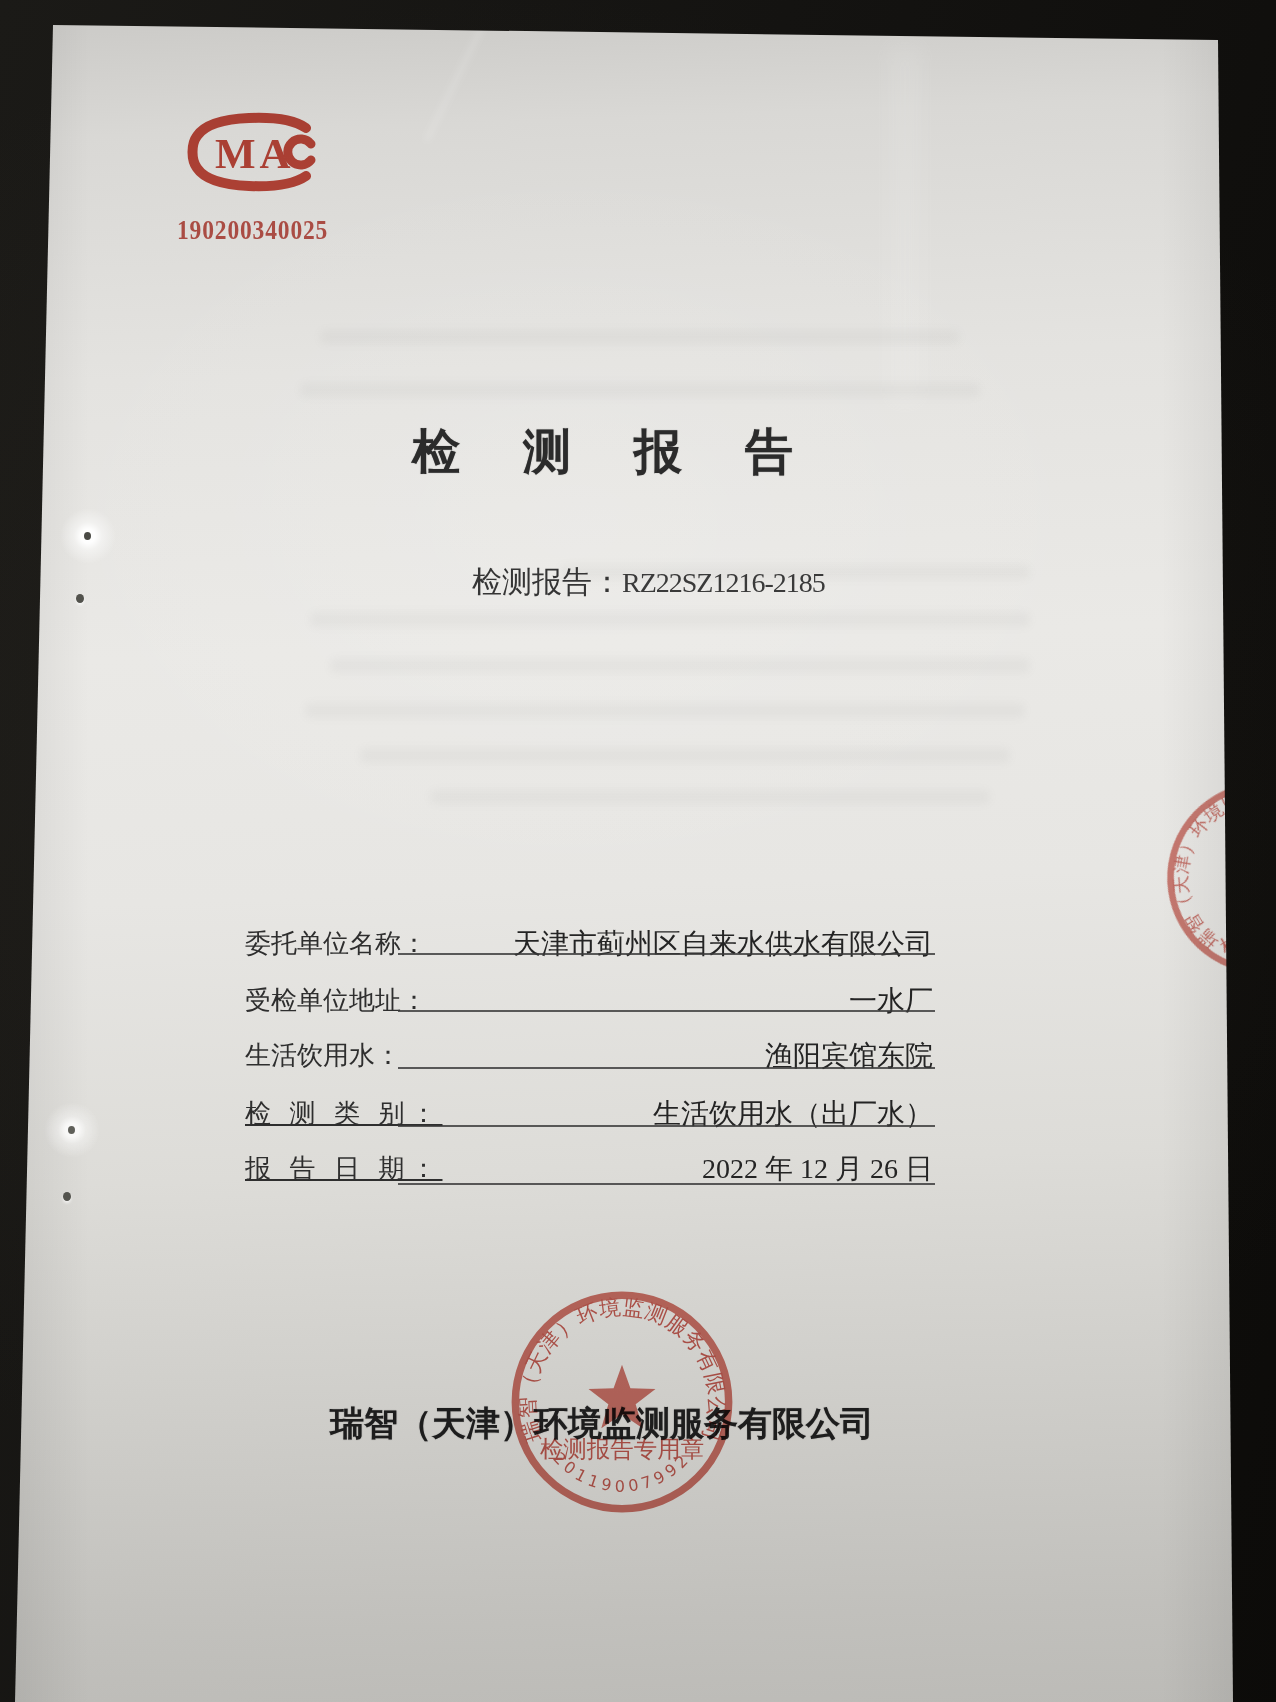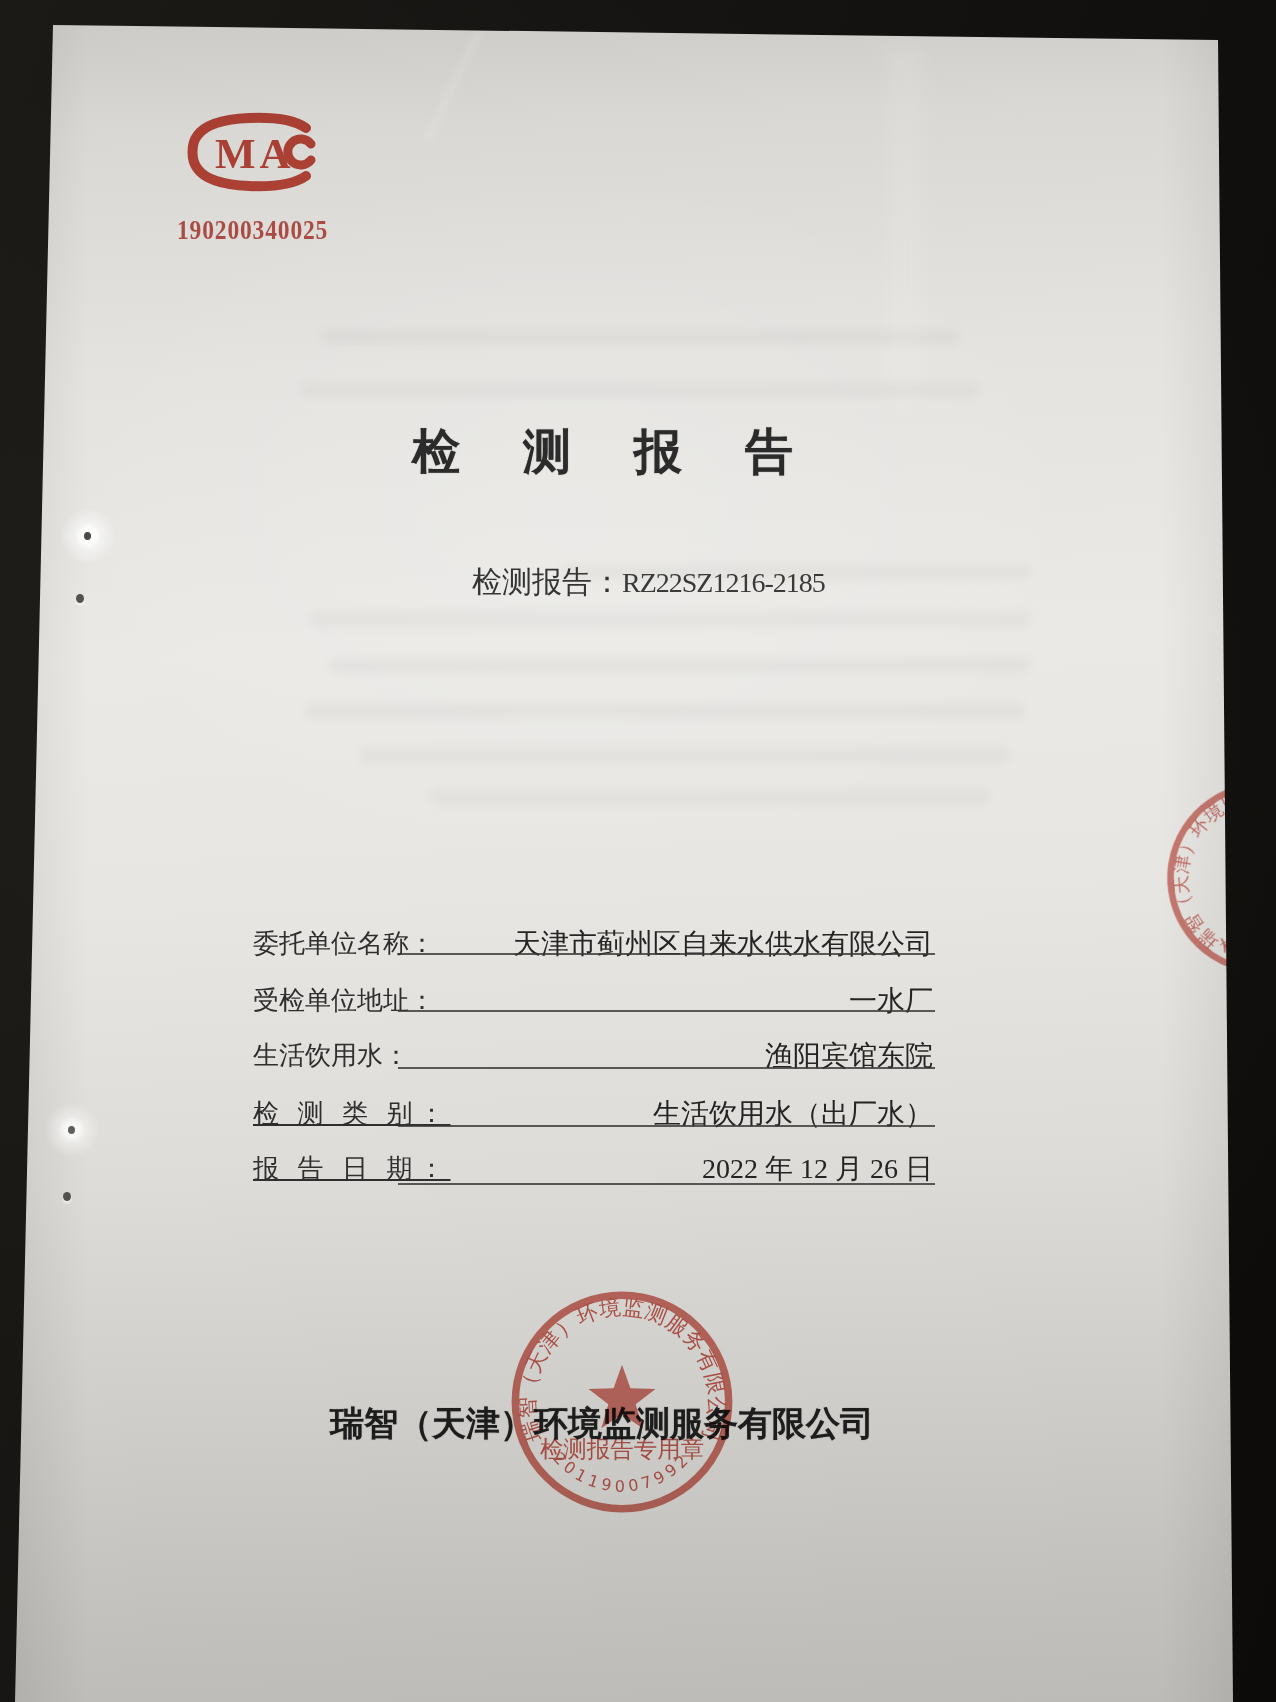--- a/index.html
+++ b/index.html
@@ -37,21 +37,21 @@
   .title{
     position:absolute;left:412px;top:420px;margin:0;
     font-size:48px;font-weight:700;color:#2b2b2b;
     letter-spacing:63px;margin-right:-63px;white-space:nowrap;
     text-shadow:0 0 1px rgba(40,40,40,.55);
   }
   .report-line{position:absolute;left:472px;top:562px;white-space:nowrap;color:#353535;}
   .report-line .lab{font-size:30px;}
   .report-line .val{font-size:28px;letter-spacing:-1px;color:#3a3a3a;}
   
-  .flabel{position:absolute;left:245px;font-size:26px;color:#2e2e2e;white-space:nowrap;margin-left:8px;}
+  .flabel{position:absolute;left:245px;font-size:26px;color:#2e2e2e;white-space:nowrap;}
   .flabel.spread{letter-spacing:6px;text-decoration:underline;}
   .fvalue{position:absolute;left:398px;width:535px;text-align:right;font-size:28px;color:#242424;white-space:nowrap;}
   .fline{position:absolute;left:398px;width:537px;height:2px;background:#3a3a3a;opacity:.82;filter:blur(.3px);}
   
   .company{
     position:absolute;left:330px;top:1401px;
     font-size:34px;font-weight:700;color:#1d1d1d;white-space:nowrap;
     text-shadow:0 0 1px rgba(30,30,30,.5);
   }
   .seal{position:absolute;mix-blend-mode:multiply;}

